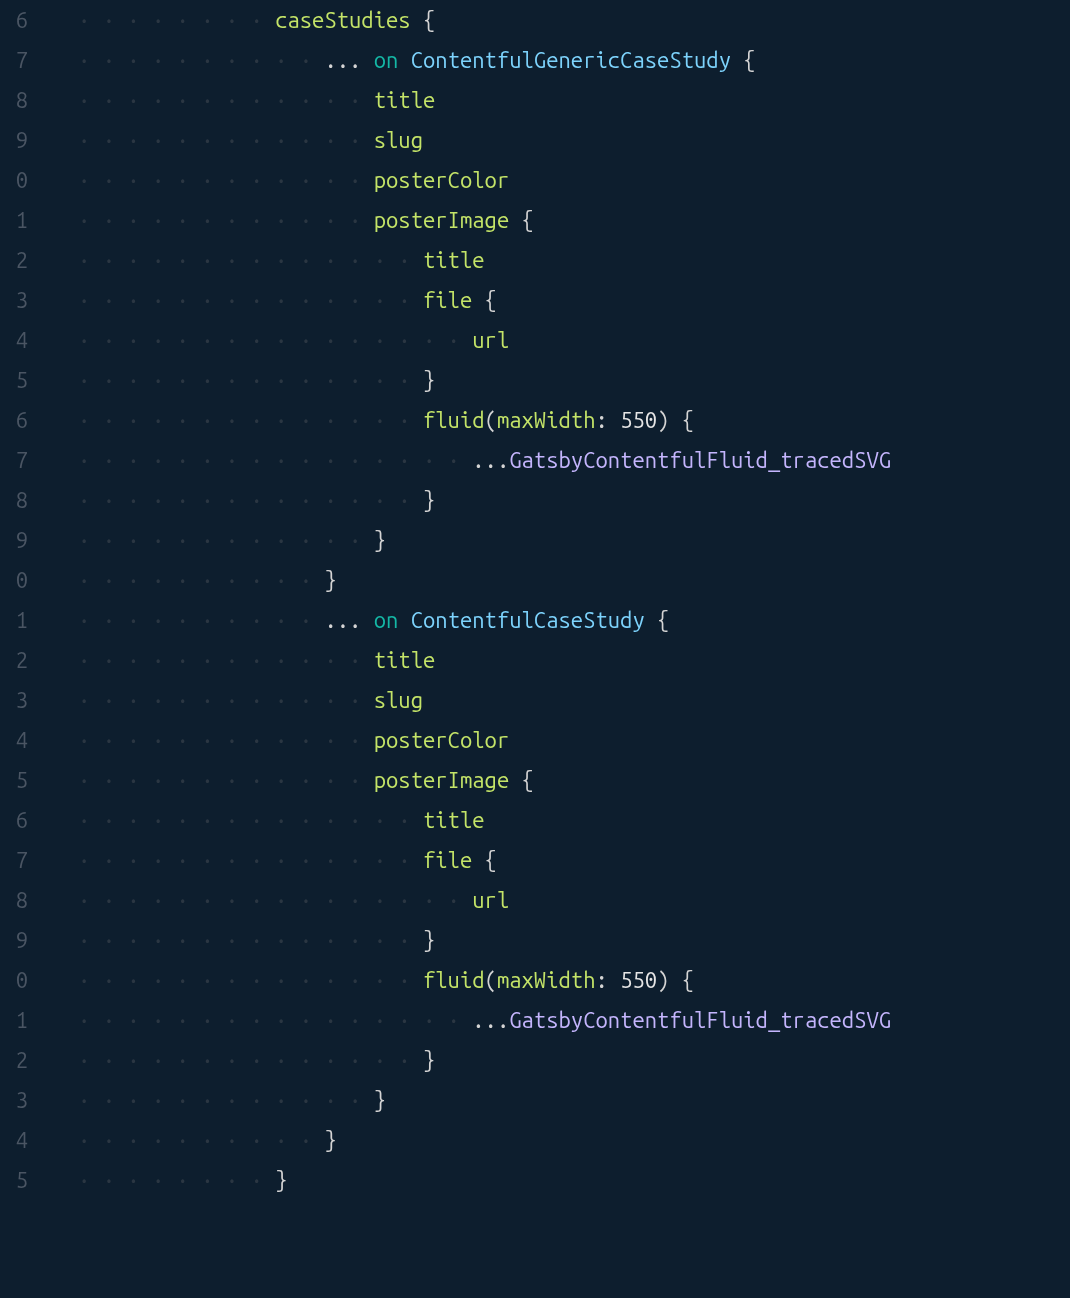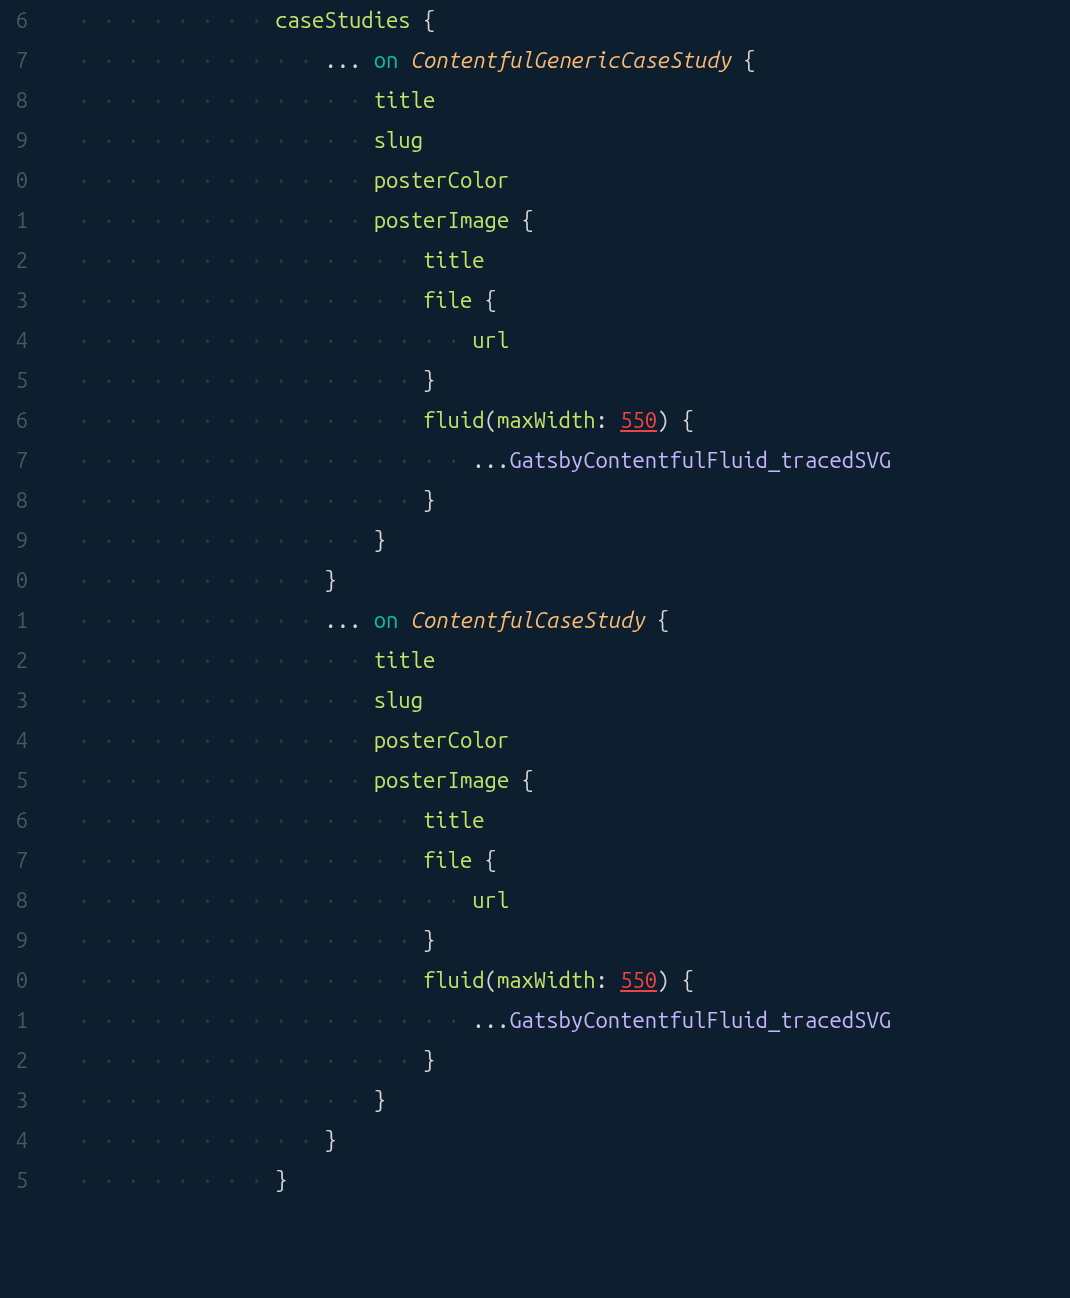--- a/index.html
+++ b/index.html
@@ -49,35 +49,33 @@
     .punct {
       color: #d4d4d4;
     }
     .spread {
       color: #d4d4d4;
     }
     .keyword {
       color: #14b8a6;
     }
     .type {
-      color: #fdba74;
-      font-style: italic;
+      color: #7dd3fc;
     }
     .teal {
       color: #c4b5fd;
     }
     .paren {
       color: #d4d4d4;
     }
     .colon {
       color: #d4d4d4;
     }
     .number {
-      color: #ef4444;
-      text-decoration: underline;
+      color: #e5e5e5;
     }
   </style>
 </head>
 <body>
 
 <div class="editor">
   <div class="gutter">
     <div>6</div>
     <div>7</div>
     <div>8</div>

